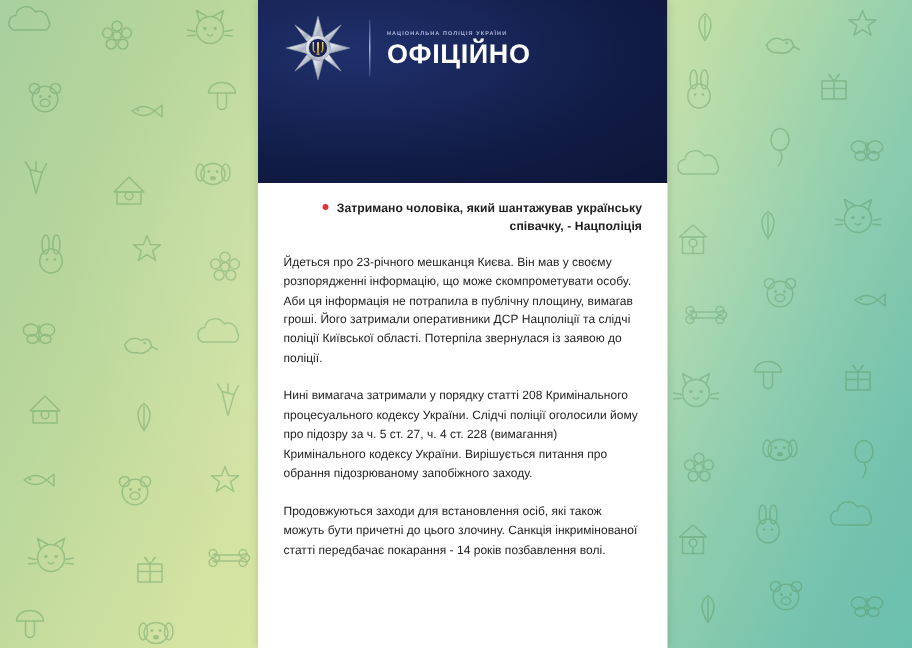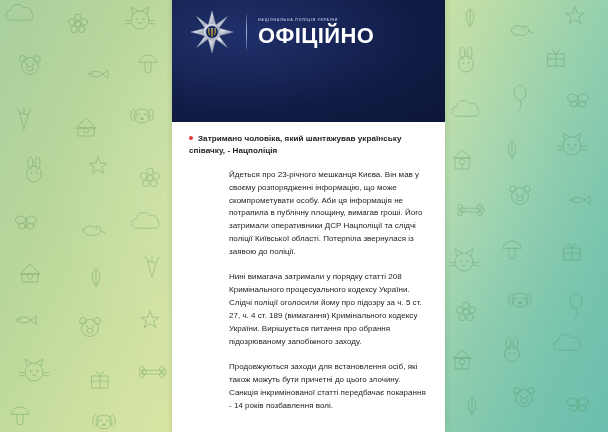--- a/index.html
+++ b/index.html
@@ -98,38 +98,39 @@
     font-weight: 700;
     text-transform: uppercase;
     white-space: nowrap;
     margin-bottom: 3px;
     transform: scale(1.18);
     transform-origin: left center;
     opacity: .92;
   }
   #banner-title {
     color: #ffffff;
-    font-size: 22px;
+    font-size: 18px;
     line-height: 1;
     font-weight: 700;
     letter-spacing: .4px;
     white-space: nowrap;
   }
 
   
   #article {
     padding: 11px 17px 10px 17px;
   }
   .headline {
     font-size: 8.1px;
     line-height: 1.52;
     font-weight: 700;
     color: #1d1d1d;
     margin-bottom: 11px;
     letter-spacing: .05px;
+    text-align: right;
   }
   .bullet {
     display: inline-block;
     width: 4px;
     height: 4px;
     border-radius: 50%;
     background: #e0353b;
     margin-right: 5px;
     vertical-align: 1.5px;
   }
@@ -141,21 +142,20 @@
     color: #242424;
     margin-bottom: 12px;
     letter-spacing: .02px;
   }
   .para {
     font-size: 8px;
     line-height: 1.62;
     color: #232323;
     margin-bottom: 12px;
     letter-spacing: .02px;
-    margin-left: 40px;
   }
   .para:last-child { margin-bottom: 0; }
 </style>
 </head>
 <body>
 
 <div id="bg-wrap">
   <div id="bg-gradient"></div>
 
   <svg id="bg-doodles" viewBox="0 0 608 432" preserveAspectRatio="xMidYMid slice" aria-hidden="true">
@@ -384,18 +384,18 @@
 
   <section id="article">
 
     <h1 class="headline">
       <span class="bullet"></span><span>Затримано чоловіка, який шантажував українську співачку, - Нацполіція</span>
     </h1>
 
 
     <p class="para">Йдеться про 23-річного мешканця Києва. Він мав у своєму розпорядженні інформацію, що може скомпрометувати особу. Аби ця інформація не потрапила в публічну площину, вимагав гроші. Його затримали оперативники ДСР Нацполіції та слідчі поліції Київської області. Потерпіла звернулася із заявою до поліції.</p>
 
-    <p class="para">Нині вимагача затримали у порядку статті 208 Кримінального процесуального кодексу України. Слідчі поліції оголосили йому про підозру за ч. 5 ст. 27, ч. 4 ст. 189 (вимагання) Кримінального кодексу України. Вирішується питання про обрання підозрюваному запобіжного заходу.</p>
+    <p class="para">Нині вимагача затримали у порядку статті 208 Кримінального процесуального кодексу України. Слідчі поліції оголосили йому про підозру за ч. 5 ст. 27, ч. 4 ст. 228 (вимагання) Кримінального кодексу України. Вирішується питання про обрання підозрюваному запобіжного заходу.</p>
 
     <p class="para">Продовжуються заходи для встановлення осіб, які також можуть бути причетні до цього злочину. Санкція інкримінованої статті передбачає покарання - 14 років позбавлення волі.</p>
 
   </section>
 </article>
 
 </body></html>

